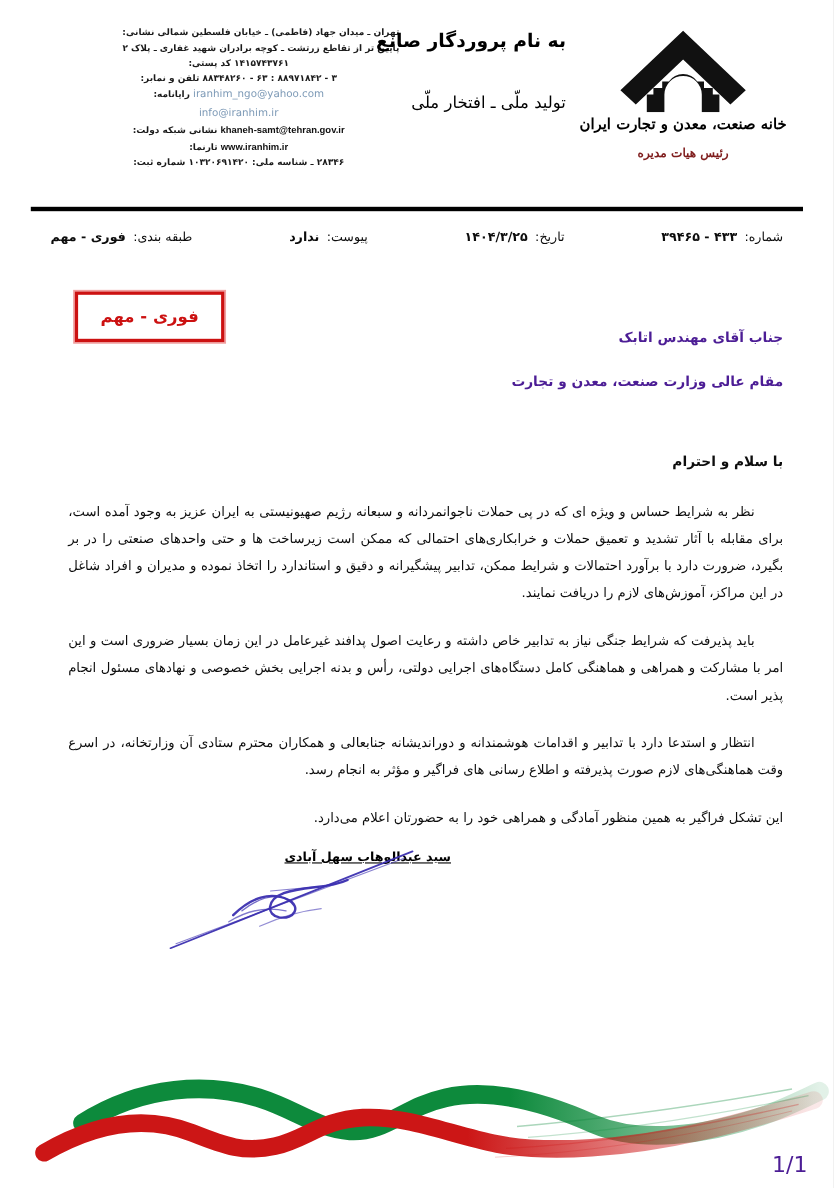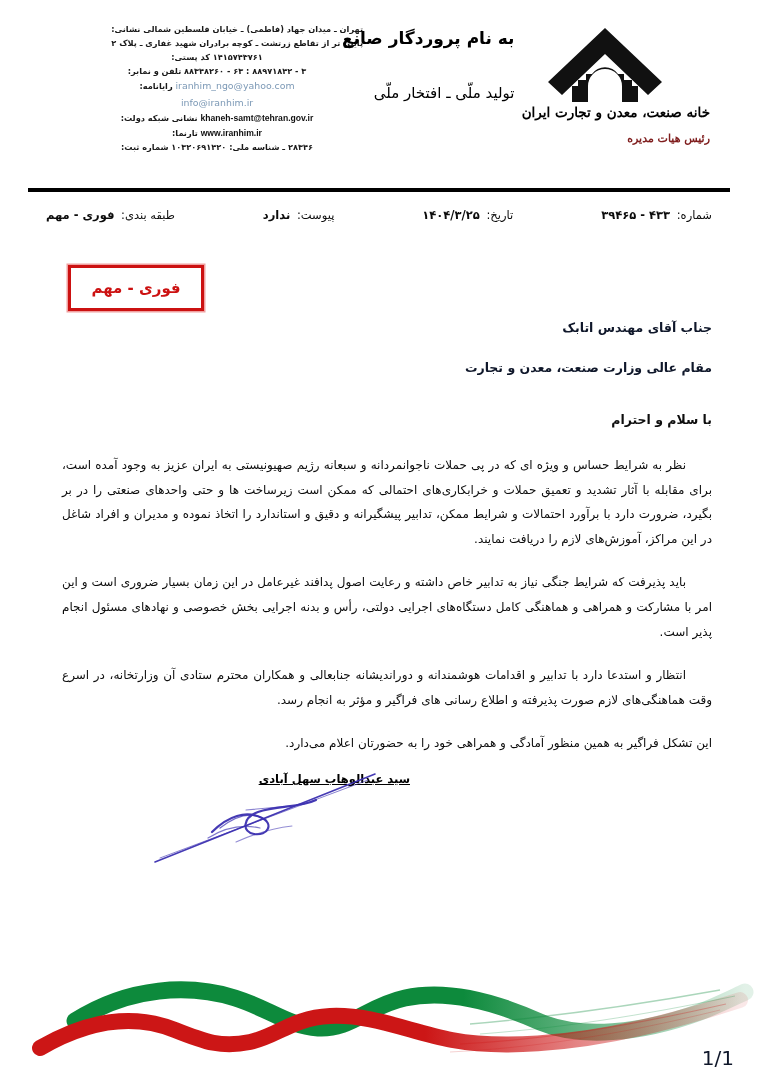--- a/index.html
+++ b/index.html
@@ -90,23 +90,23 @@
   }
   .slogan {
     font-size: 15px;
     font-weight: normal;
   }
 
   
   .logo-block {
     position: absolute;
     top: 24px;
-    right: 48px;
+    right: 32px;
     width: 210px;
-    text-align: right;
+    text-align: center;
   }
   .logo-mark {
     display: block;
     margin: 0 auto 2px auto;
   }
   .org-name {
     font-size: 13.5px;
     font-weight: bold;
     color: #000;
     margin-top: 1px;
@@ -165,26 +165,26 @@
   .urgent-stamp span {
     color: #cc1111;
     font-size: 15px;
     font-weight: bold;
     letter-spacing: 0.3px;
   }
 
   
   .addressee {
     position: absolute;
-    top: 320px;
+    top: 299px;
     right: 46px;
     width: 420px;
     text-align: right;
     direction: rtl;
-    color: #0f172a;
+    color: #4c1d95;
   }
   .addressee .ad-line1 {
     font-size: 12.5px;
     font-weight: bold;
     margin-bottom: 25px;
   }
   .addressee .ad-line2 {
     font-size: 12.5px;
     font-weight: bold;
   }
@@ -246,21 +246,21 @@
     bottom: 14px;
     left: 0;
     width: 758px;
     height: 90px;
   }
   .page-number {
     position: absolute;
     bottom: 10px;
     right: 24px;
     font-size: 20px;
-    color: #0f172a;
+    color: #4c1d95;
     font-family: "DejaVu Sans", sans-serif;
     direction: ltr;
   }
 </style>
 </head>
 <body>
 
 <div class="page">
 
   <div class="letterhead">

